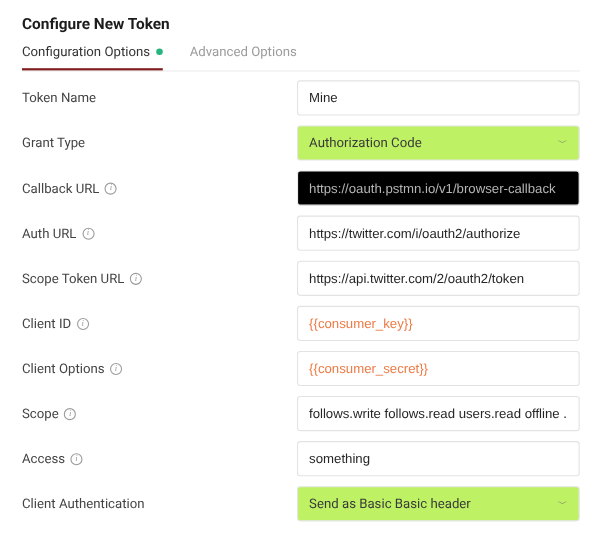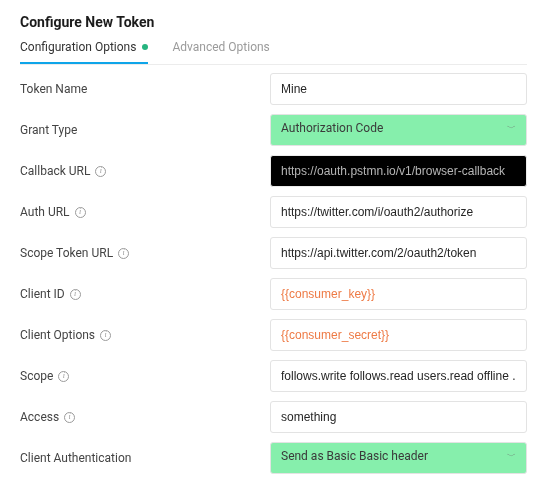--- a/index.html
+++ b/index.html
@@ -29,21 +29,21 @@
     padding: 0 0 8px 0;
     color: #9b9b9b;
     border-bottom: 2px solid transparent;
     display: flex;
     align-items: center;
     gap: 6px;
     cursor: pointer;
   }
   .tab.active {
     color: #333;
-    border-bottom: 2px solid #0ea5e9;
+    border-bottom: 2px solid #7f1d1d;
   }
   .dot {
     width: 6px; height: 6px; border-radius: 50%;
     background: #26b47f;
     display: inline-block;
   }
   .form {
     display: flex;
     flex-direction: column;
   }
@@ -77,33 +77,33 @@
   }
   .field-cell {
     flex: 1 1 auto;
   }
   .input, .select {
     width: 100%;
     height: 32px;
     border: 1px solid #e3e3e3;
     border-radius: 3px;
     font-size: 12px;
-    padding: 10px 10px;
+    padding: 0 10px;
     color: #262626;
     background: #fff;
   }
   .input.disabled {
     background: #000000;
     color: #b5b5b5;
     border-color: #ececec;
   }
   .select {
-    background: #86efac;
-    display: flex;
-    align-items: flex-end;
+    background: #bef264;
+    display: flex;
+    align-items: center;
     justify-content: space-between;
     cursor: pointer;
     color: #3a3a3a;
   }
   .chevron {
     font-size: 9px;
     color: #6b6b6b;
   }
   .var { color: #ee7a45; }
   .input::placeholder { color: #b5b5b5; }

